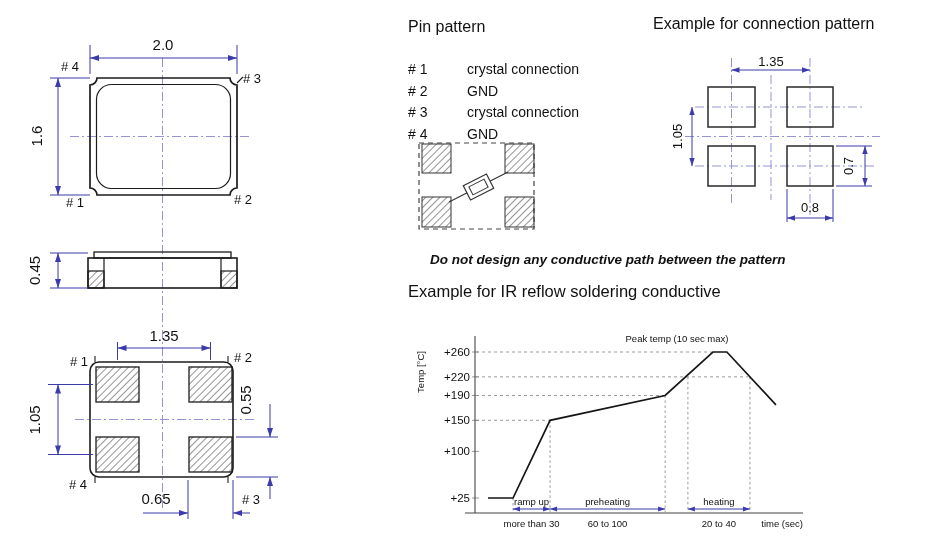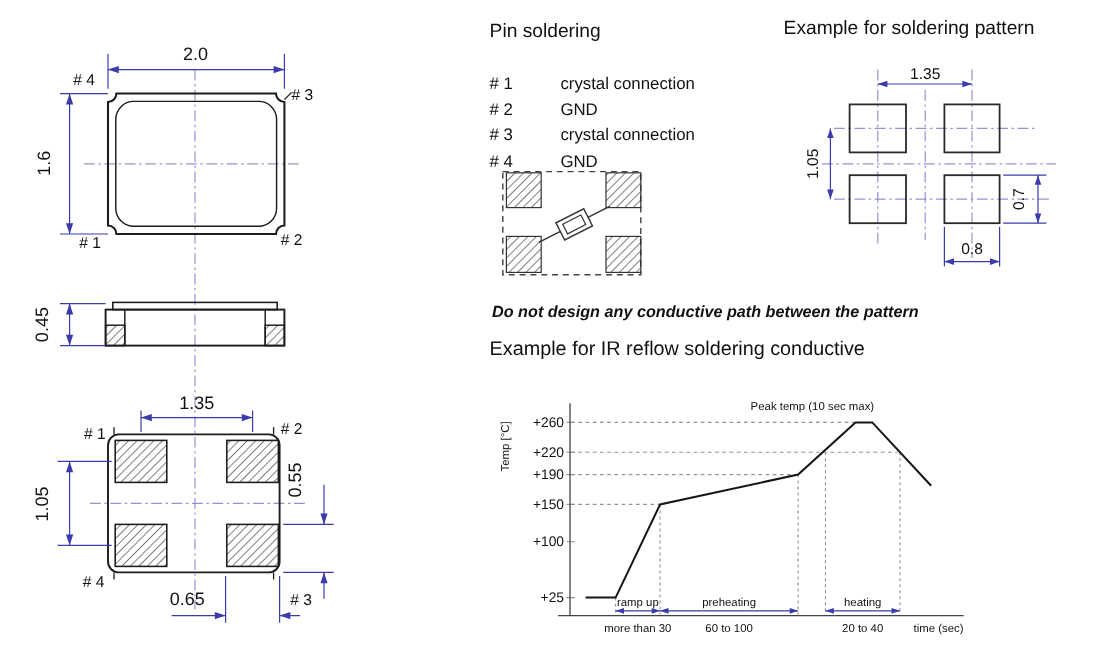--- a/index.html
+++ b/index.html
@@ -116,21 +116,21 @@
   <text class="dim" x="164" y="341" text-anchor="middle">1.35</text>
   <text class="dim" x="40" y="420" text-anchor="middle" transform="rotate(-90 40 420)">1.05</text>
   <text class="dim" x="251" y="400" text-anchor="middle" transform="rotate(-90 251 400)">0.55</text>
   <text class="dim" x="156" y="504" text-anchor="middle">0.65</text>
   <text class="pin-lbl" x="79" y="366" text-anchor="middle"># 1</text>
   <text class="pin-lbl" x="243" y="362" text-anchor="middle"># 2</text>
   <text class="pin-lbl" x="78" y="489" text-anchor="middle"># 4</text>
   <text class="pin-lbl" x="251" y="504" text-anchor="middle"># 3</text>
 </svg>
 
-<div class="abs title" style="left:408px;top:18px;">Pin soldering</div>
+<div class="abs title" style="left:408px;top:18px;">Pin pattern</div>
 
 <div class="abs pinrows" style="left:408px;top:59px;">
   <div class="pinrow">
     <span class="p"># 1</span>
     <span>crystal connection</span>
   </div>
   <div class="pinrow">
     <span class="p"># 2</span>
     <span>GND</span>
   </div>
@@ -155,21 +155,21 @@
   <rect x="505" y="144" width="29" height="29" fill="url(#hatch2)" stroke="#333" stroke-width="1"></rect>
   <rect x="422" y="197" width="29" height="30" fill="url(#hatch2)" stroke="#333" stroke-width="1"></rect>
   <rect x="505" y="197" width="29" height="30" fill="url(#hatch2)" stroke="#333" stroke-width="1"></rect>
   <line x1="449" y1="202" x2="508" y2="172" stroke="#333" stroke-width="1.2"></line>
   <g transform="translate(478.5 187) rotate(-27)">
     <rect x="-13" y="-8" width="26" height="16" fill="#fff" stroke="#333" stroke-width="1.2"></rect>
     <rect x="-8.5" y="-4.5" width="17" height="9" fill="#fff" stroke="#333" stroke-width="1"></rect>
   </g>
 </svg>
 
-<div class="abs title" style="left:653px;top:15px;">Example for soldering pattern</div>
+<div class="abs title" style="left:653px;top:15px;">Example for connection pattern</div>
 
 <svg class="abs" style="left:640px;top:40px;width:290px;height:192px" viewBox="640 40 290 192">
   <g stroke="#9393d6" stroke-width="1" stroke-dasharray="9 3 2 3">
     <line x1="731.5" y1="58" x2="731.5" y2="205"></line>
     <line x1="810" y1="58" x2="810" y2="215"></line>
     <line x1="771" y1="75" x2="771" y2="200"></line>
     <line x1="695" y1="107" x2="865" y2="107"></line>
     <line x1="685" y1="136.5" x2="880" y2="136.5"></line>
     <line x1="695" y1="166" x2="875" y2="166"></line>
   </g>
@@ -196,21 +196,21 @@
     <line x1="787" y1="218" x2="833" y2="218"></line>
     <polygon points="787,218 795,215.2 795,220.8" fill="#3b3bab" stroke="none"></polygon>
     <polygon points="833,218 825,215.2 825,220.8" fill="#3b3bab" stroke="none"></polygon>
   </g>
   <text class="dim-s" x="771" y="66" text-anchor="middle">1.35</text>
   <text class="dim-s" x="682" y="136.5" text-anchor="middle" transform="rotate(-90 682 136.5)">1.05</text>
   <text class="dim-s" x="853" y="166" text-anchor="middle" transform="rotate(-90 853 166)">0.7</text>
   <text class="dim-s" x="810" y="212" text-anchor="middle">0.8</text>
 </svg>
 
-<div class="abs warning" style="left:410px;top:252px;">Do not design any conductive path between the pattern</div>
+<div class="abs warning" style="left:430px;top:252px;">Do not design any conductive path between the pattern</div>
 <div class="abs title" style="left:408px;top:282px;font-size:16.5px;">Example for IR reflow soldering conductive</div>
 
 <svg id="chart-svg" class="abs" style="left:395px;top:325px;width:535px;height:224px" viewBox="395 325 535 224">
     <line x1="476" y1="352" x2="711.925" y2="352" stroke="#909090" stroke-width="0.9" stroke-dasharray="3 3"></line>
     <line x1="472" y1="352" x2="479" y2="352" stroke="#909090" stroke-width="0.9"></line>
     <text x="470" y="356" text-anchor="end" class="chart-tick">+260</text>
     <line x1="476" y1="376.8510638297872" x2="748" y2="376.8510638297872" stroke="#909090" stroke-width="0.9" stroke-dasharray="3 3"></line>
     <line x1="472" y1="376.8510638297872" x2="479" y2="376.8510638297872" stroke="#909090" stroke-width="0.9"></line>
     <text x="470" y="380.8510638297872" text-anchor="end" class="chart-tick">+220</text>
     <line x1="476" y1="395.48936170212767" x2="665.125" y2="395.48936170212767" stroke="#909090" stroke-width="0.9" stroke-dasharray="3 3"></line>

